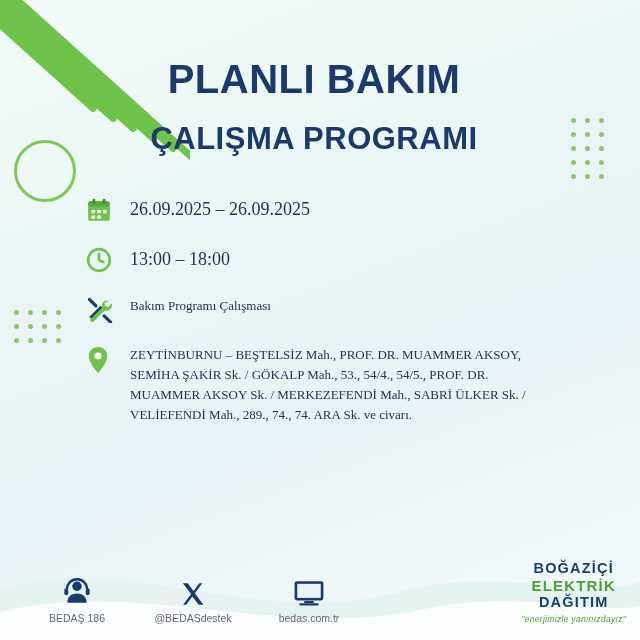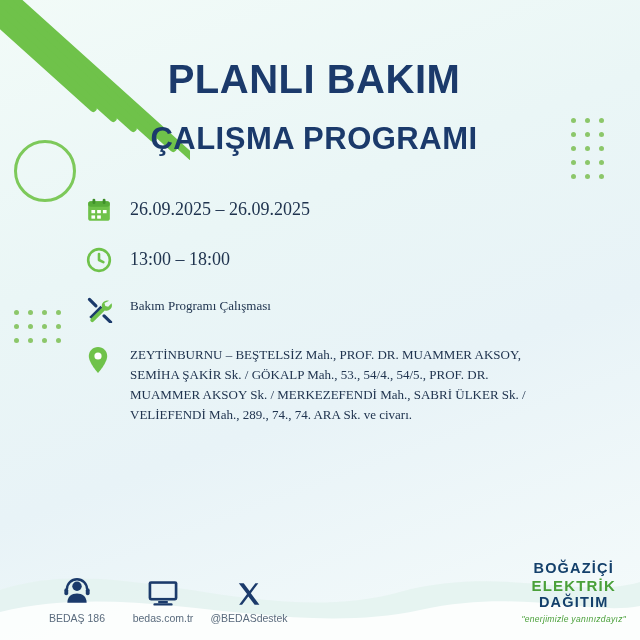--- a/index.html
+++ b/index.html
@@ -72,21 +72,21 @@
   .txt { color: #20344f; font-size: 13px; line-height: 1.55; }
   .row-date .txt, .row-time .txt { font-size: 18px; }
   .row-addr { margin-bottom: 8px; }
   .row-addr .txt { max-width: 430px; }
 
   
   .footer {
     position: absolute; bottom: 16px; left: 0; width: 640px;
     display: flex; align-items: flex-end;
   }
-  .f-items { display: flex; padding-left: 34px; }
+  .f-items { display: flex; gap: 30px; padding-left: 34px; }
   .f-item { text-align: center; width: 86px; }
   .f-item .lbl { font-size: 10.5px; color: #5a6b7d; margin-top: 5px; display: block; }
   .f-item .glyph { height: 34px; display: flex; align-items: flex-end; justify-content: center; }
 
   .brand { margin-left: auto; padding-right: 14px; text-align: center; }
   .brand .b1 { color: #14406b; font-weight: bold; font-size: 14.5px; letter-spacing: 1.2px; line-height: 1.15; }
   .brand .b2 { color: #4aa03a; font-weight: bold; font-size: 15px; letter-spacing: 1.2px; line-height: 1.15; }
   .brand .b3 { color: #14406b; font-weight: bold; font-size: 14.5px; letter-spacing: 1.2px; line-height: 1.15; }
   .brand .slogan { color: #4aa03a; font-size: 8.5px; font-style: italic; margin-top: 3px; letter-spacing: .3px; }
 </style>
@@ -214,39 +214,39 @@
             <path d="M4.6 11.5 a9.4 9.4 0 0 1 18.8 0" fill="none" stroke="#1b3a6b" stroke-width="2.2"></path>
             <rect x="2.2" y="10.6" width="3.6" height="6.4" rx="1.8" fill="#1b3a6b"></rect>
             <rect x="22.2" y="10.6" width="3.6" height="6.4" rx="1.8" fill="#1b3a6b"></rect>
           </svg>
         </div>
         <span class="lbl">BEDAŞ 186</span>
       </div>
 
       <div class="f-item">
         <div class="glyph">
+          <svg width="26" height="26" viewBox="0 0 24 24">
+            <path d="M2.6 2 L10.2 12.1 L2.9 22 L5.6 22 L11.4 14.2 L17.2 22 L21.6 22 L13.7 11.4 L20.6 2 L17.9 2 L12.5 9.3 L7.1 2 Z" fill="#1b3a6b"></path>
+          </svg>
+        </div>
+        <span class="lbl">@BEDASdestek</span>
+      </div>
+
+      <div class="f-item">
+        <div class="glyph">
           <svg width="32" height="28" viewBox="0 0 30 26">
             <rect x="1.5" y="2" width="27" height="18" rx="2.2" fill="#1b3a6b"></rect>
             <rect x="4" y="4.4" width="22" height="13.2" fill="#eaf4f8"></rect>
             <rect x="10.5" y="20.5" width="9" height="2" fill="#1b3a6b"></rect>
             <rect x="6" y="22.6" width="18" height="2.2" rx="1.1" fill="#1b3a6b"></rect>
           </svg>
         </div>
         <span class="lbl">bedas.com.tr</span>
       </div>
 
-      <div class="f-item">
-        <div class="glyph">
-          <svg width="26" height="26" viewBox="0 0 24 24">
-            <path d="M2.6 2 L10.2 12.1 L2.9 22 L5.6 22 L11.4 14.2 L17.2 22 L21.6 22 L13.7 11.4 L20.6 2 L17.9 2 L12.5 9.3 L7.1 2 Z" fill="#1b3a6b"></path>
-          </svg>
-        </div>
-        <span class="lbl">@BEDASdestek</span>
-      </div>
-
     </div>
 
     <div class="brand">
       <div class="b1">BOĞAZİÇİ</div>
       <div class="b2">ELEKTRİK</div>
       <div class="b3">DAĞITIM</div>
       <div class="slogan">"enerjimizle yanınızdayız"</div>
     </div>
 
   </div>

